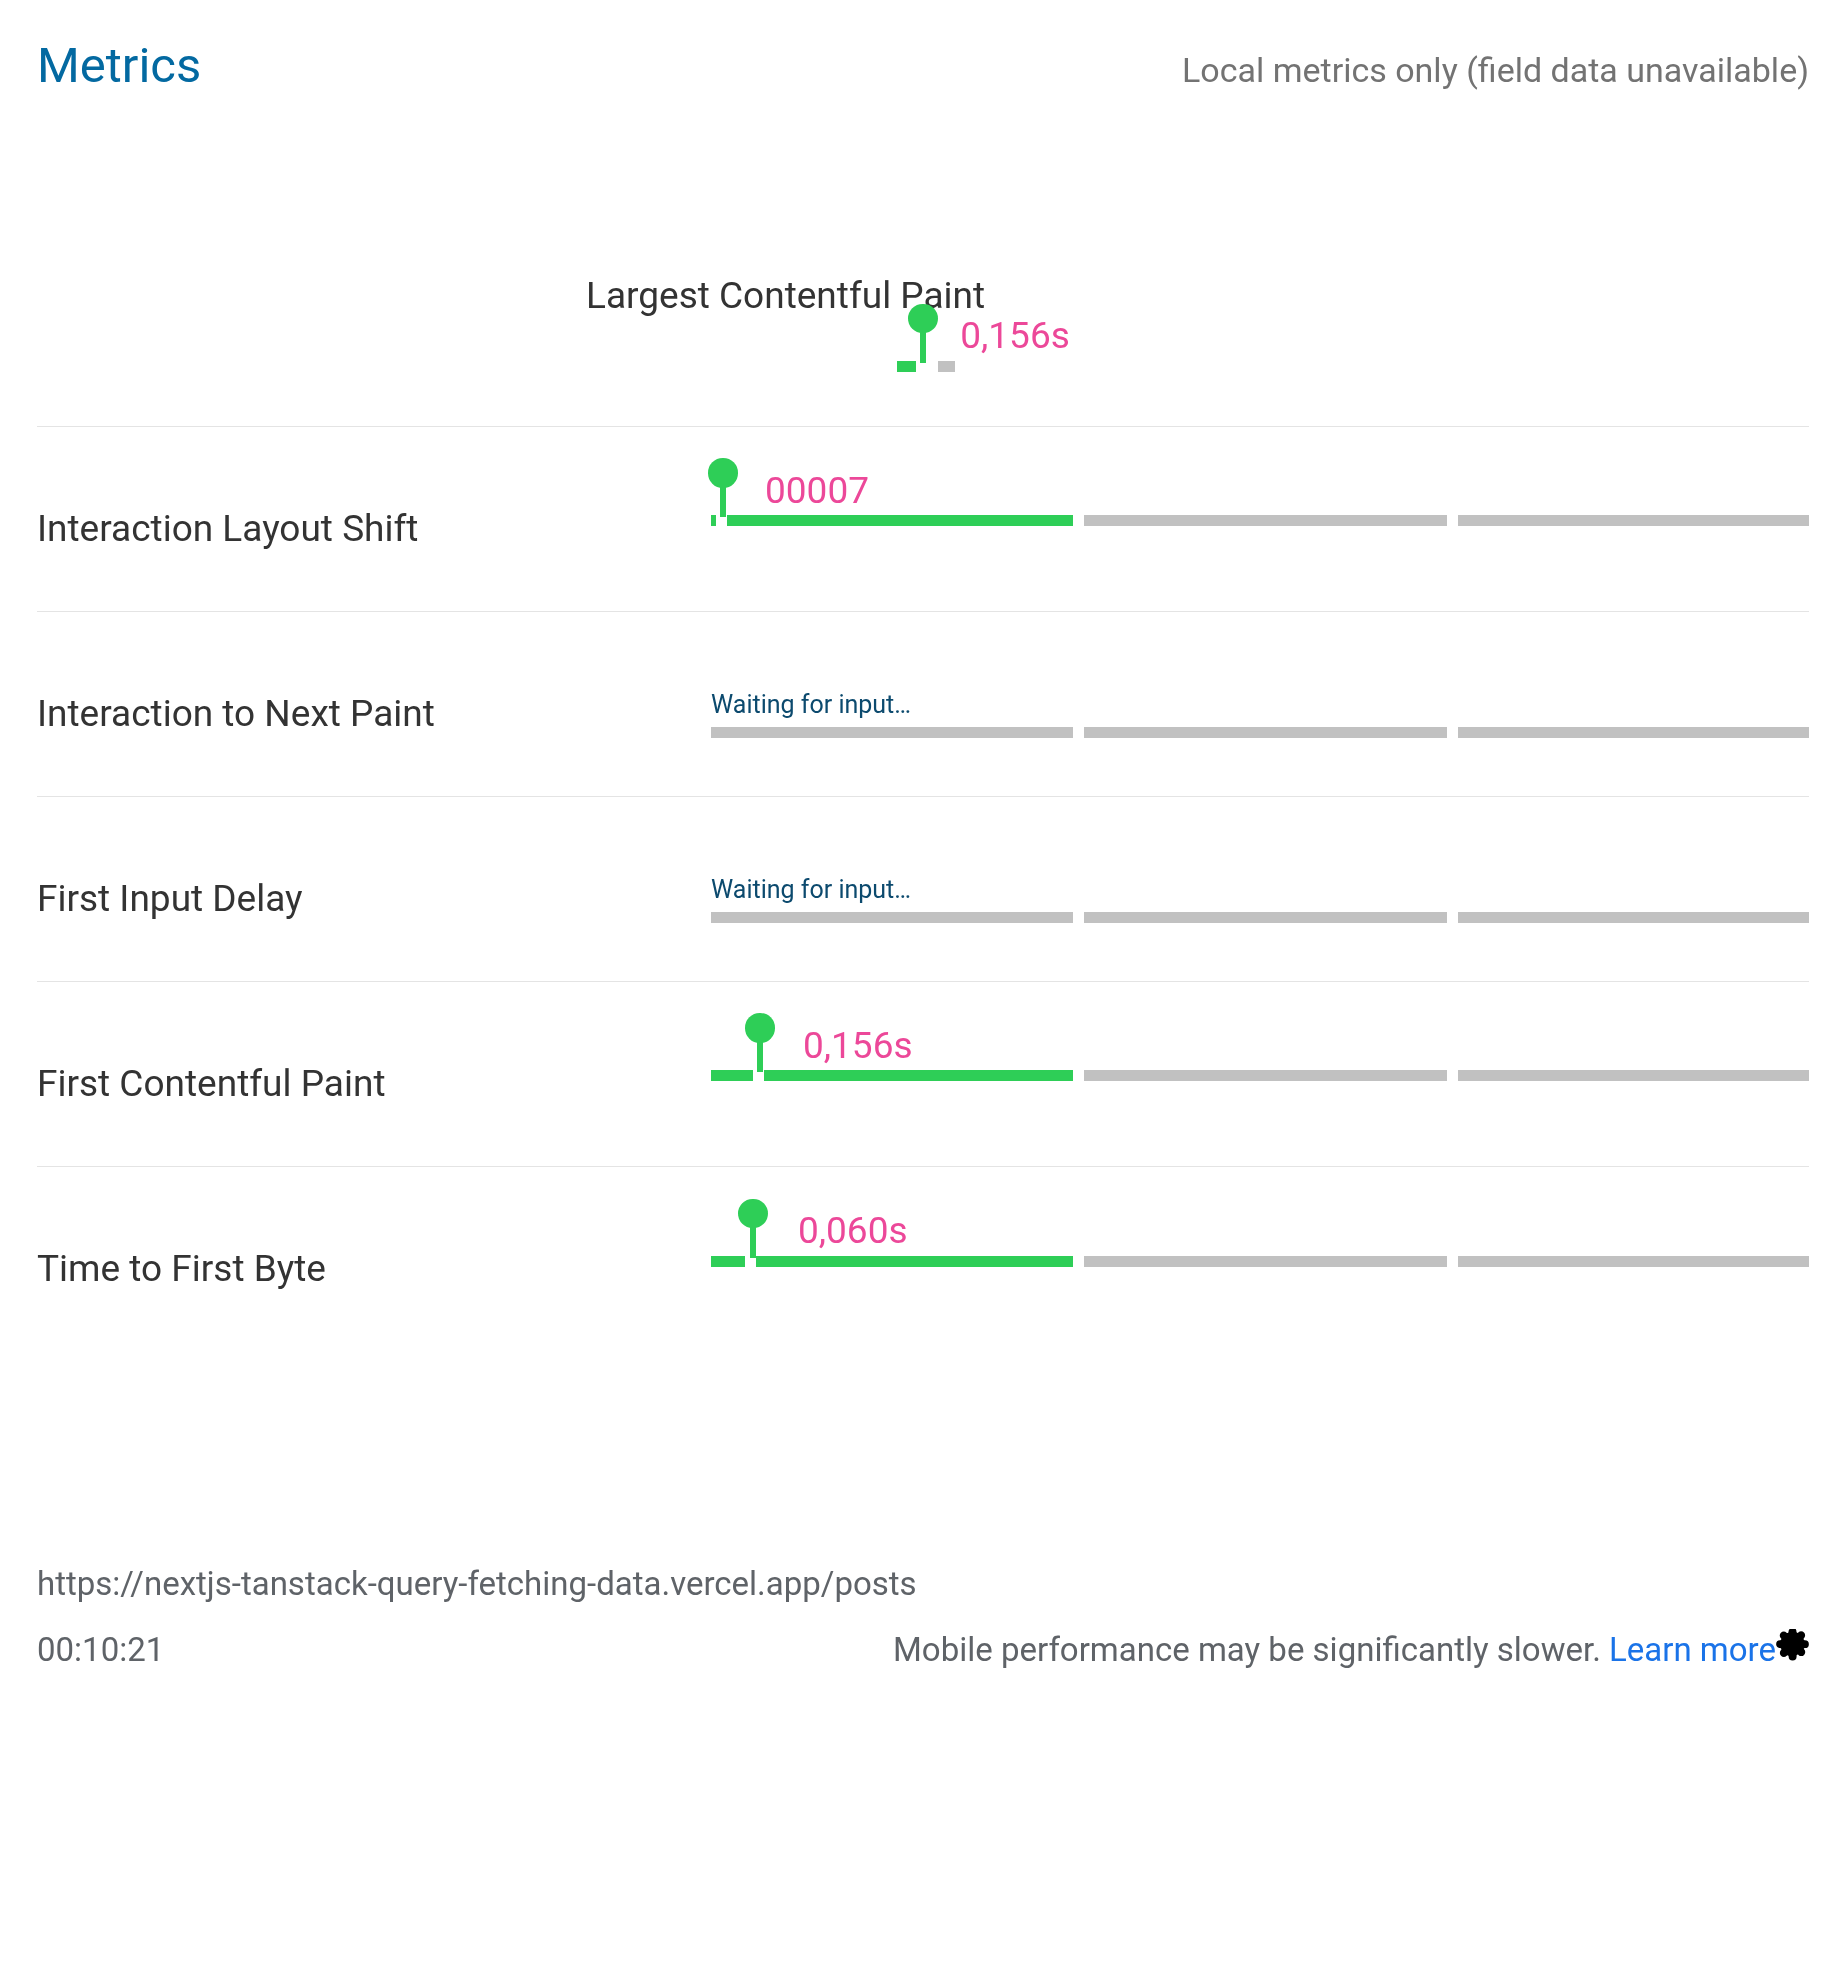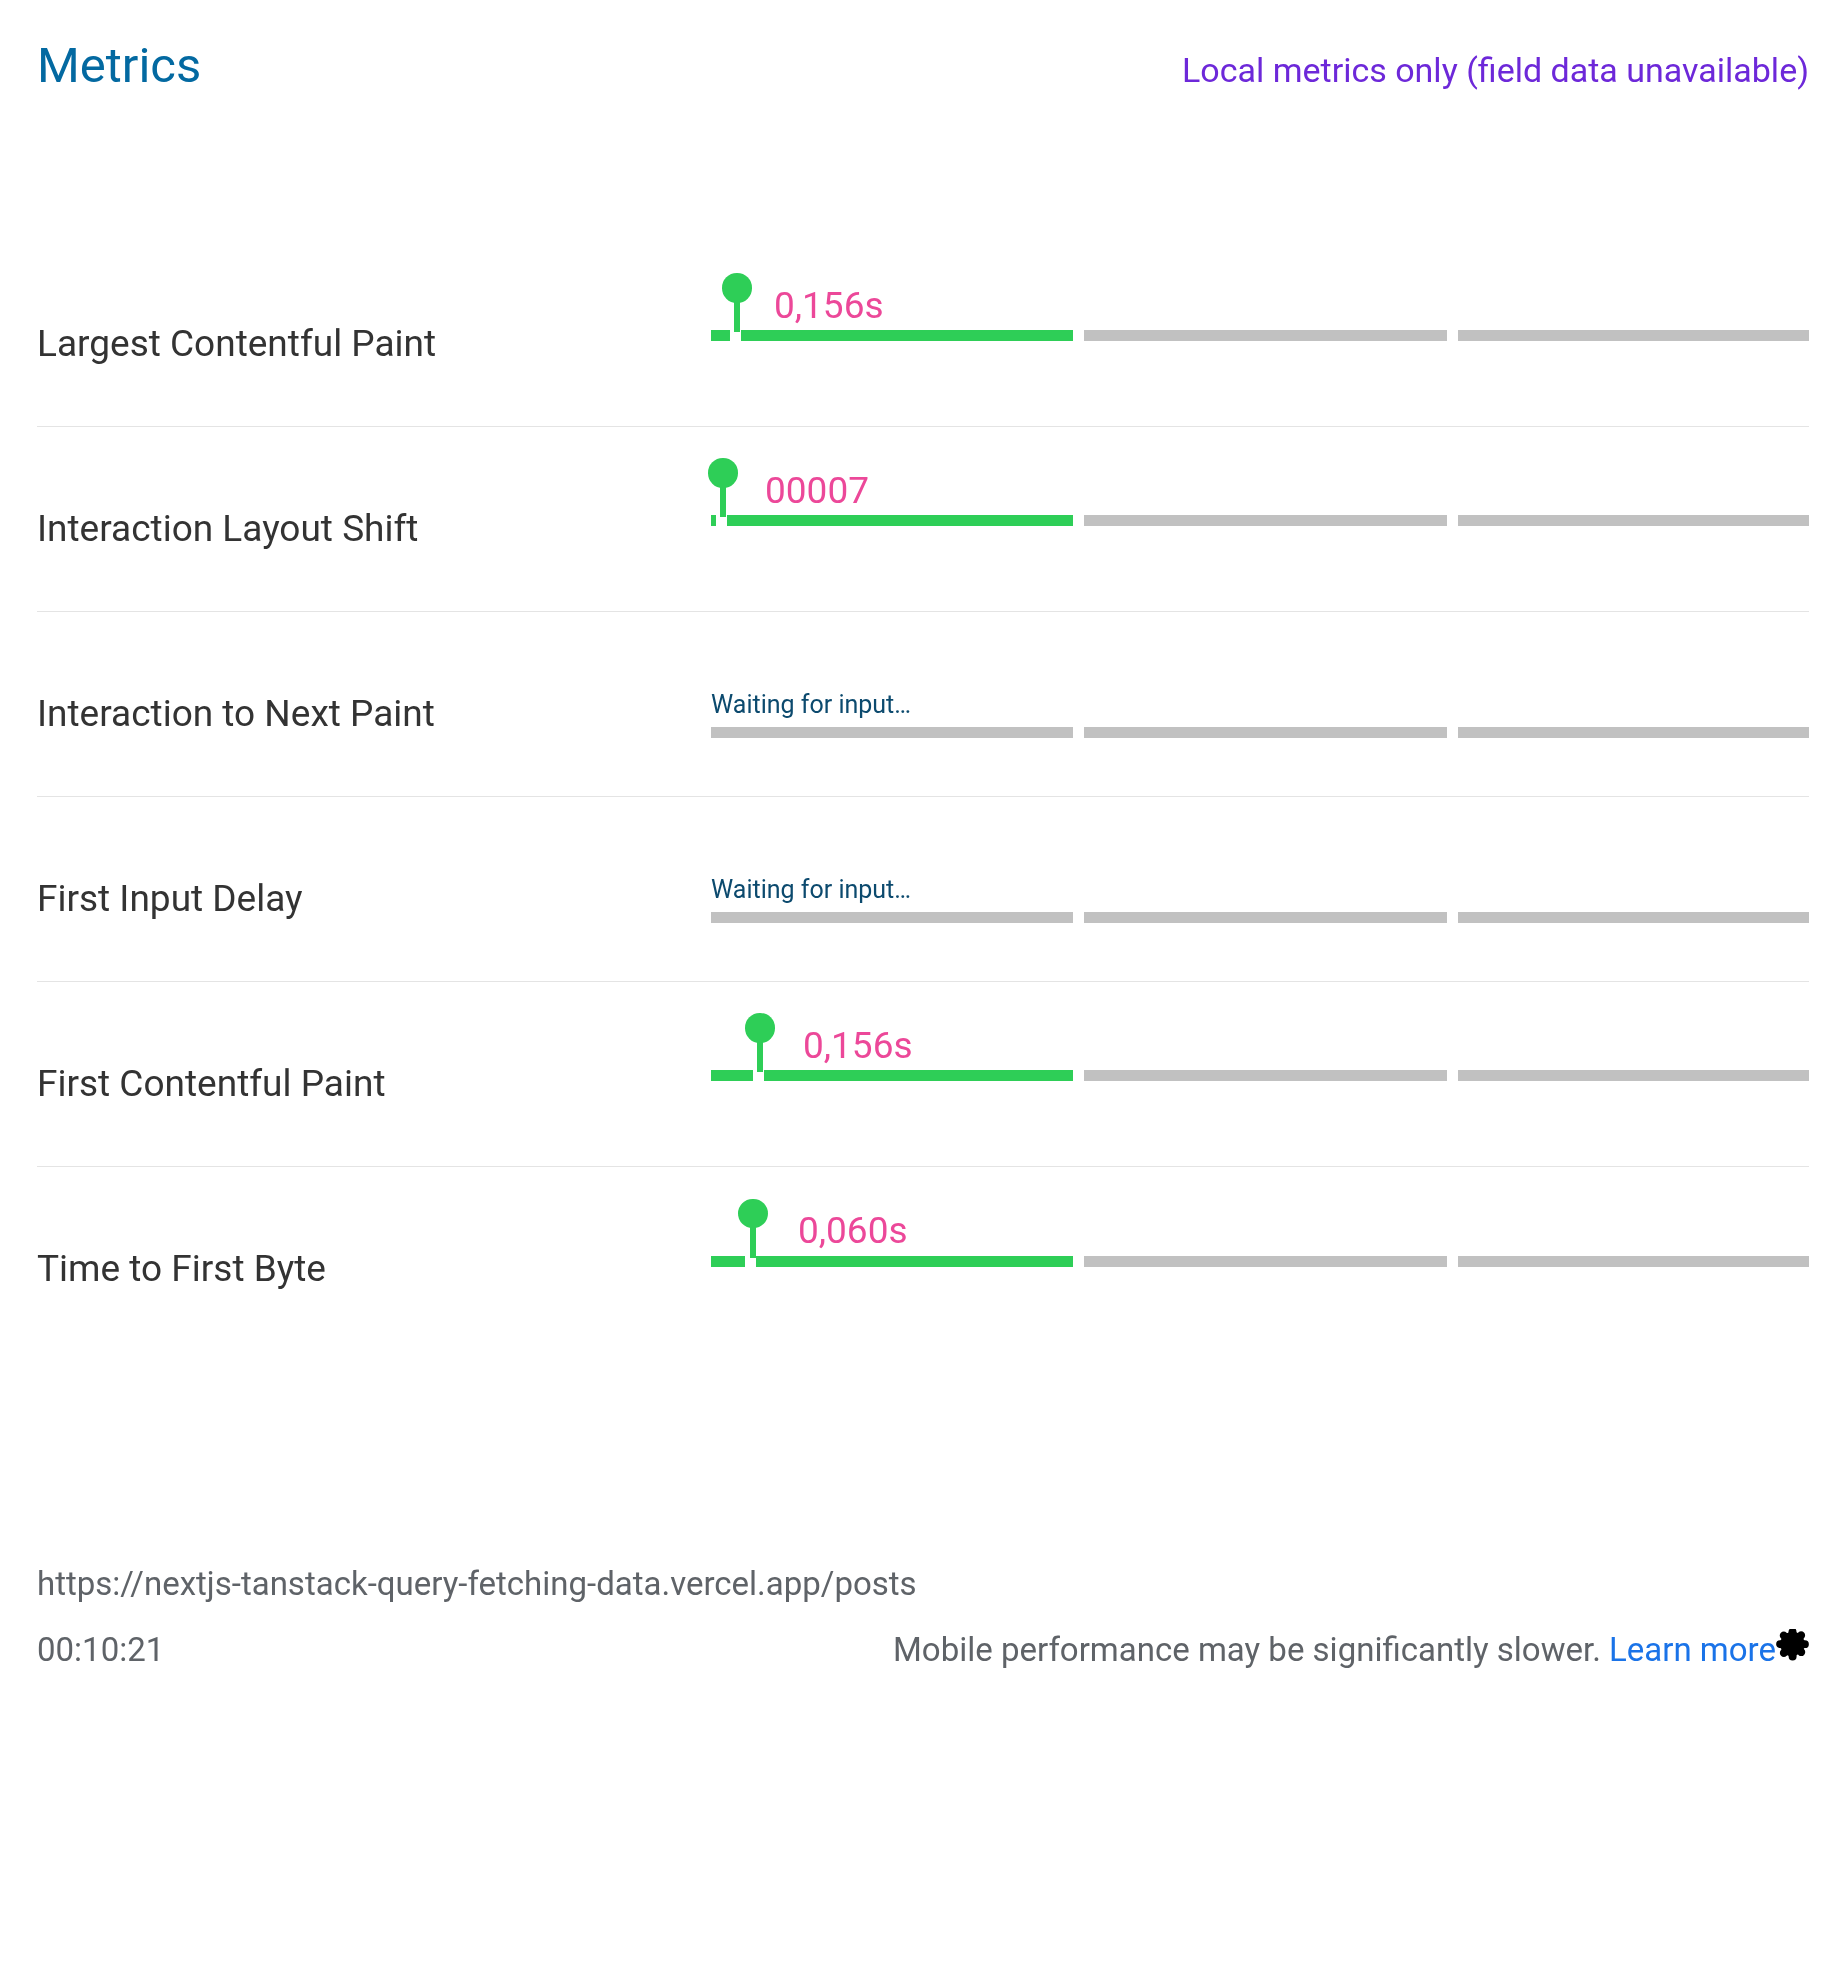--- a/index.html
+++ b/index.html
@@ -22,32 +22,33 @@
       align-items: baseline;
       margin-bottom: 148px;
     }
     .title {
       font-size: 49px;
       font-weight: 400;
       color: #0369a1;
     }
     .subtitle {
       font-size: 34px;
-      color: #6d28d9;
+      color: #737373;
     }
     .metric-row {
       display: flex;
       align-items: center;
       height: 185px;
       border-bottom: 0.9px solid #e4e4e4;
       padding-top: 13px;
       padding-bottom: 13px;
     }
     .metric-row.first-row {
       border-top: none;
+      flex-direction: column;
     }
     .metric-label {
       width: 674px;
       flex-shrink: 0;
       font-size: 37px;
       color: #333;
       padding-top: 18.5px;
     }
     .metric-chart {
       flex: 1;

